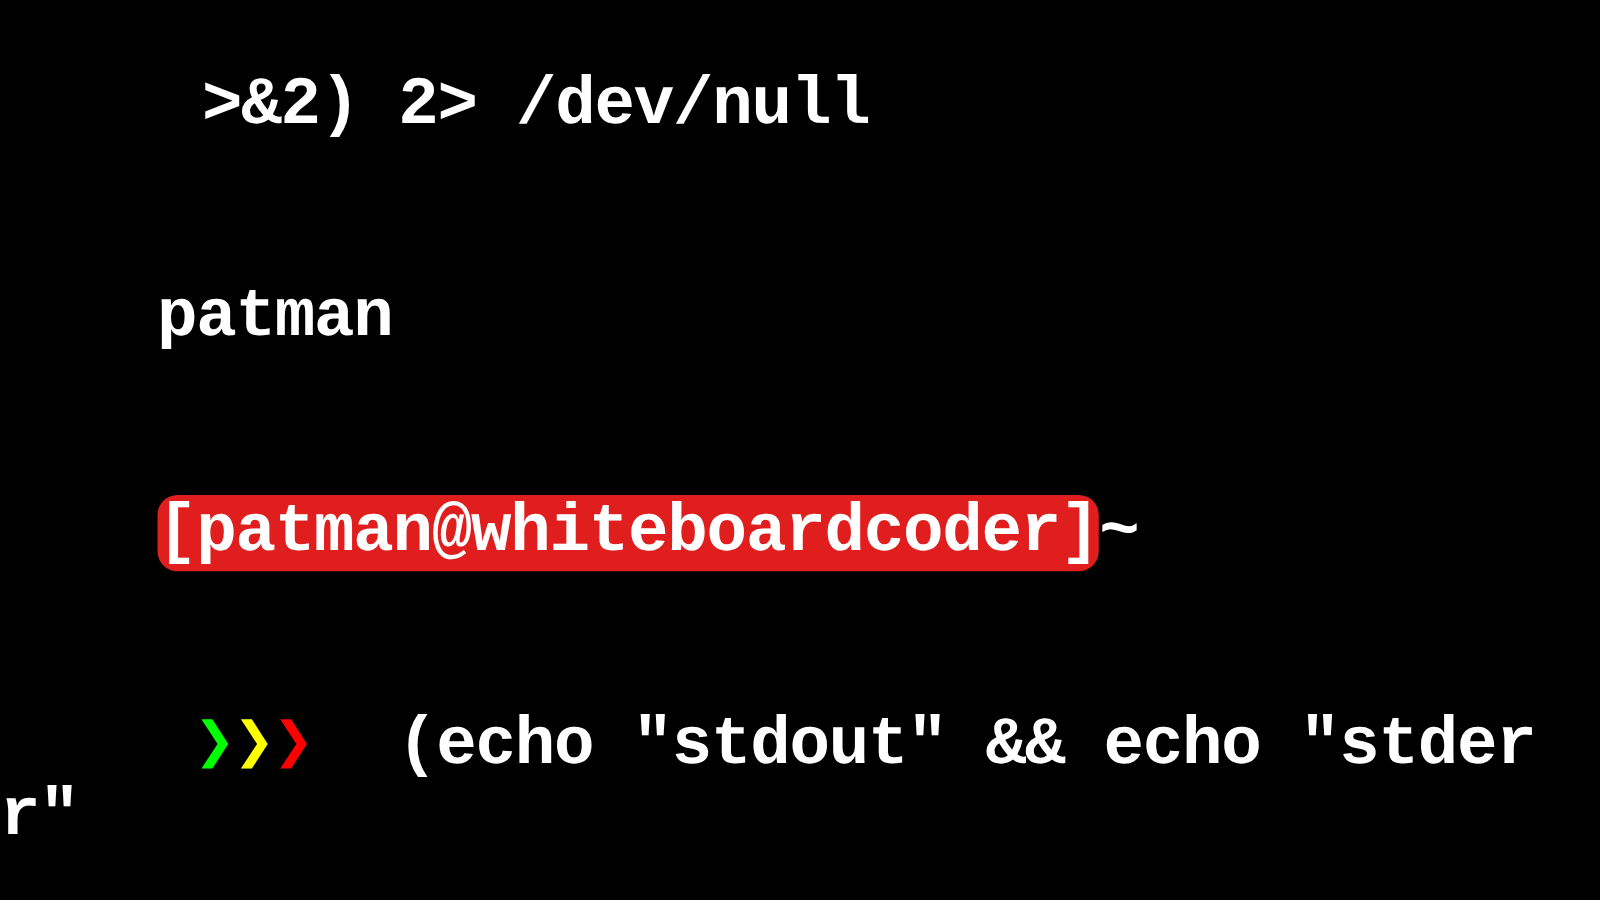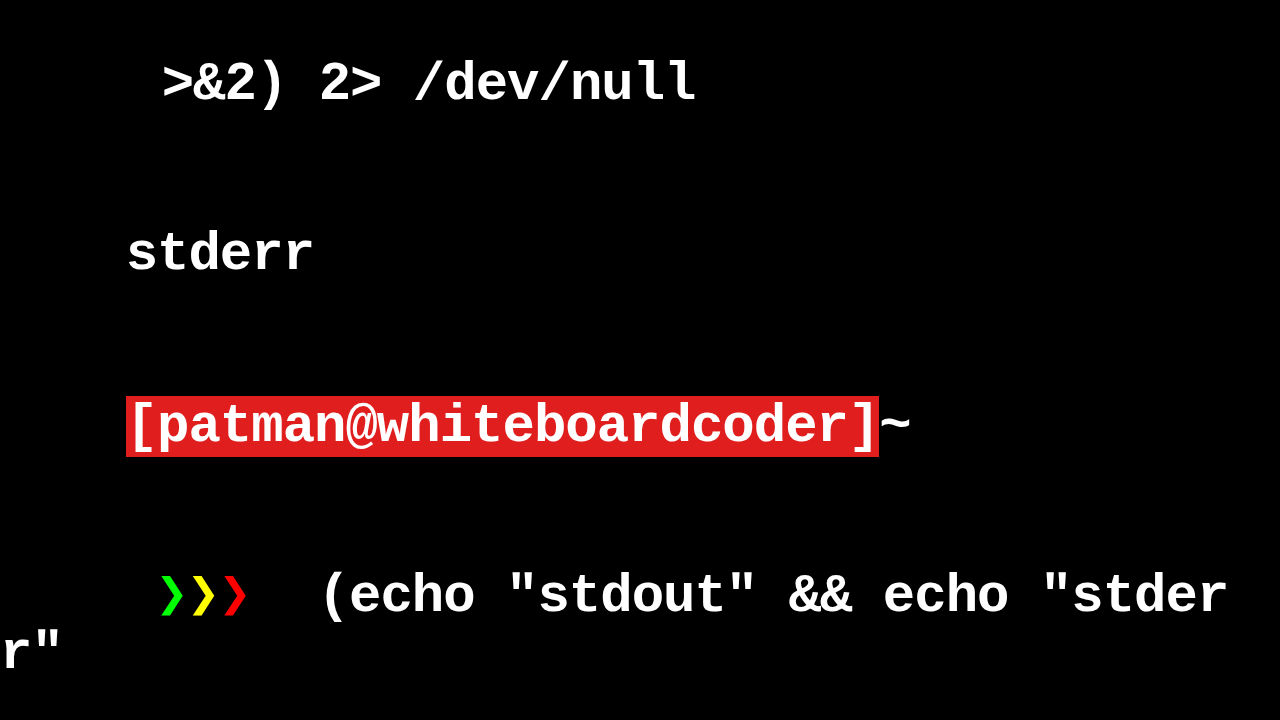--- a/index.html
+++ b/index.html
@@ -23,20 +23,21 @@
       padding: 0;
     }
     .line {
       white-space: pre-wrap;
       word-break: break-all;
     }
     .prompt-bg {
       background: #e01e1e;
       color: #ffffff;
       display: inline;
+      border-radius: 16px;
     }
     .tilde {
       color: #ffffff;
     }
     .chevron-green {
       color: #00ff00;
     }
     .chevron-yellow {
       color: #ffff00;
     }
@@ -61,21 +62,21 @@
 </head>
 <body>
 
 <div class="terminal">
 
   <div class="line">
     <span class="cmd-text">&gt;&amp;2) 2&gt; /dev/null</span>
   </div>
 
   <div class="line">
-    <span class="output-text">stderr</span>
+    <span class="output-text">patman</span>
   </div>
 
   <div class="line prompt-line">
     <span class="prompt-bg">[patman@whiteboardcoder]</span><span class="tilde">~</span>
   </div>
 
   <div class="line">
     <span class="chevrons"><span class="chevron-green">❯</span><span class="chevron-yellow">❯</span><span class="chevron-red">❯</span></span><span class="cmd-text"> (echo "stdout" &amp;&amp; echo "stderr"</span>
   </div>
 

